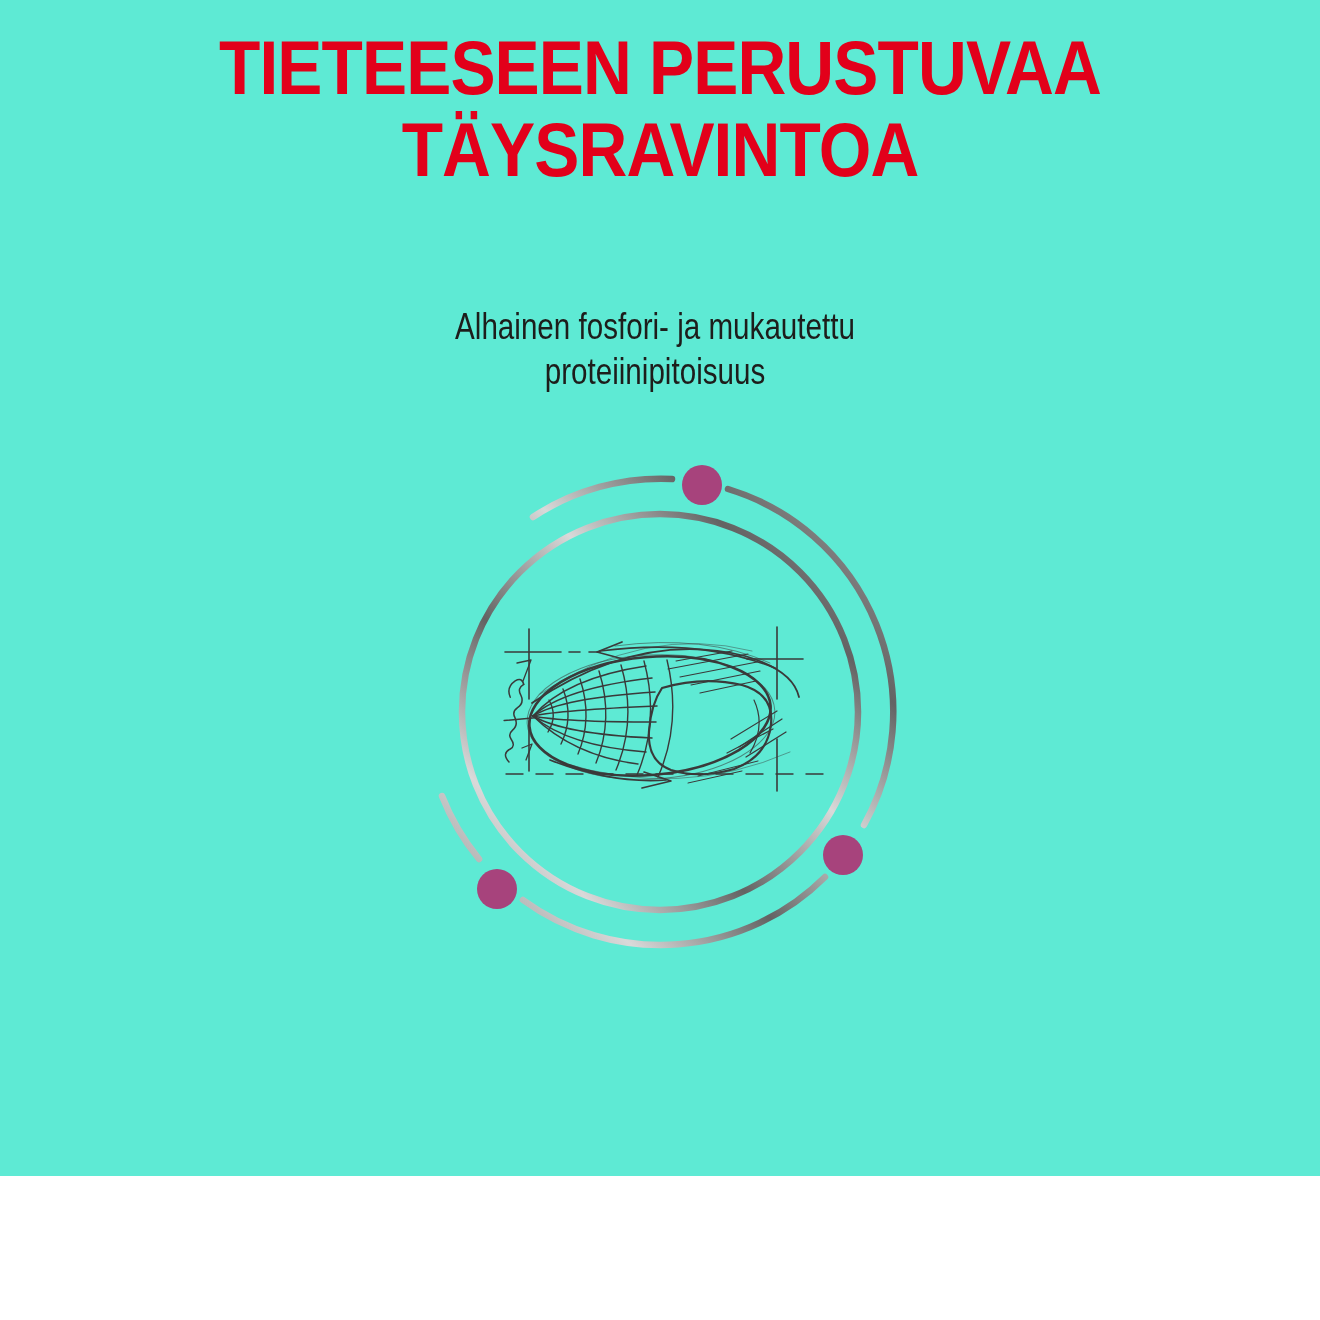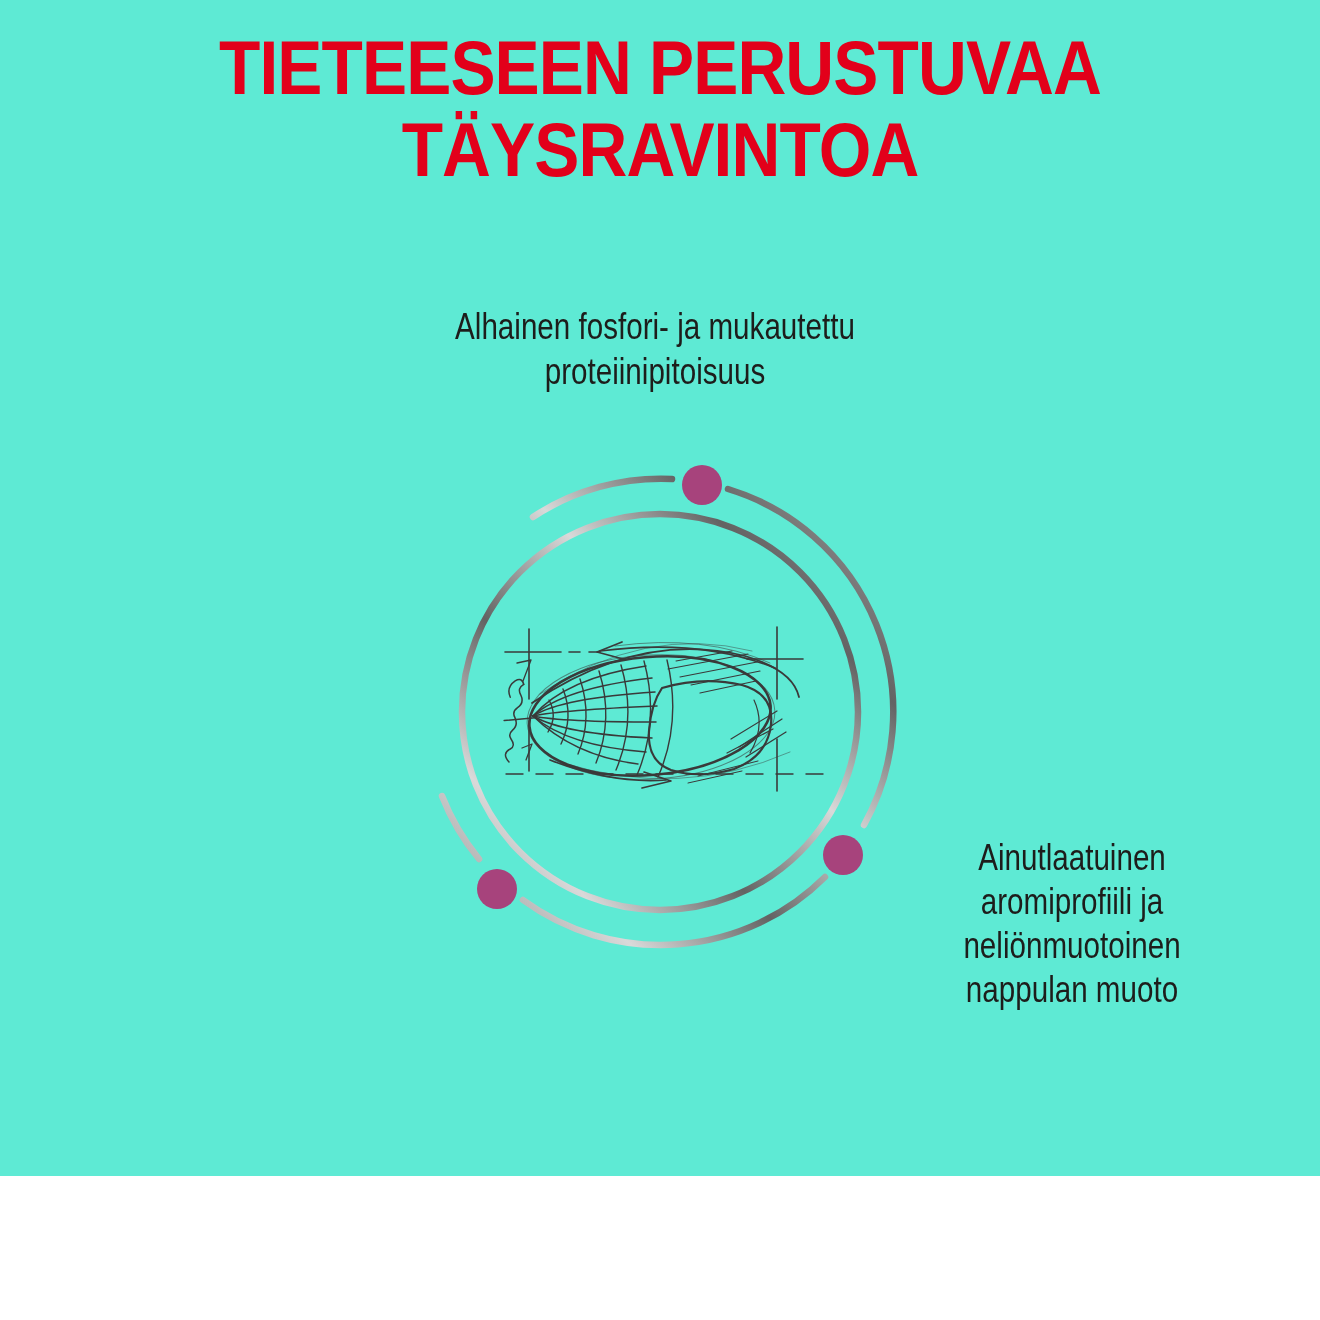--- a/index.html
+++ b/index.html
@@ -56,28 +56,20 @@
   </div>
 
   <div class="feature feature-top">
     <span class="condense-sm">
       <div>Alhainen fosfori- ja mukautettu</div>
       <div>proteiinipitoisuus</div>
     </span>
   </div>
 
 
-  <div class="feature feature-right">
-    <span class="condense-sm">
-      <div>Ainutlaatuinen</div>
-      <div>aromiprofiili ja</div>
-      <div>neliönmuotoinen</div>
-      <div>nappulan muoto</div>
-    </span>
-  </div>
 
   <svg class="diagram" viewBox="0 0 1320 1320">
     <defs>
       <linearGradient id="silverGrad" gradientUnits="userSpaceOnUse" x1="450" y1="910" x2="880" y2="500">
         <stop offset="0" class="stop-md"></stop>
         <stop offset="0.18" class="stop-lt"></stop>
         <stop offset="0.38" class="stop-dk"></stop>
         <stop offset="0.58" class="stop-lt"></stop>
         <stop offset="0.78" class="stop-dk"></stop>
         <stop offset="1" class="stop-md"></stop>

